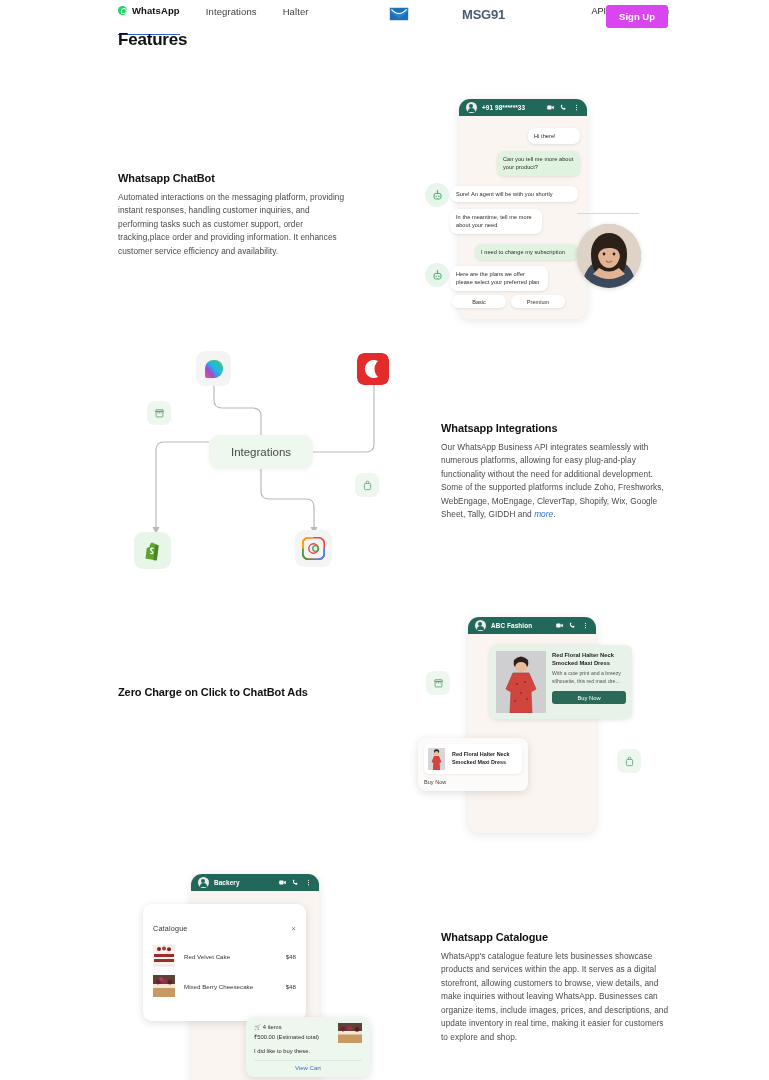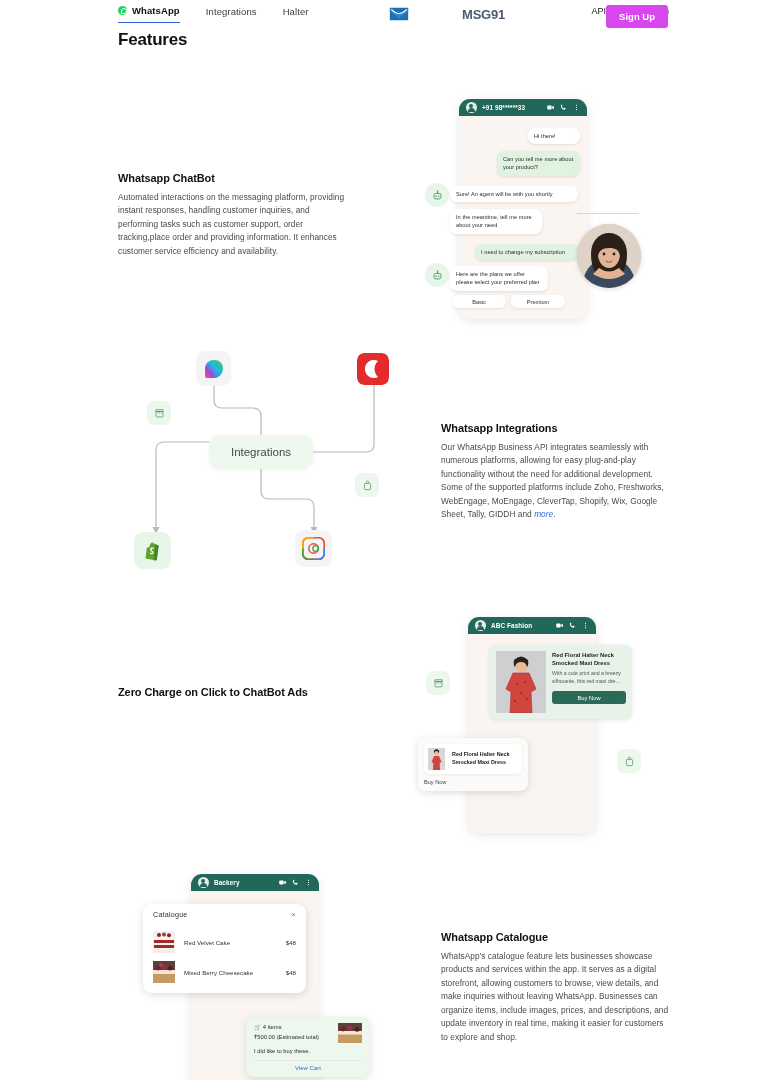--- a/index.html
+++ b/index.html
@@ -24,21 +24,21 @@
     position: absolute;
     left: 118px; top: 5px;
     display: flex;
     align-items: center;
     gap: 26px;
   }
   .nav-item {
     font-size: 9.5px;
     color: #3d3d3d;
     letter-spacing: .1px;
-    padding-bottom: 6px;
+    padding-bottom: 18px;
     white-space: nowrap;
     display: flex;
     align-items: center;
     gap: 5px;
     cursor: pointer;
   }
   .nav-item.active {
     color: #111;
     font-weight: 600;
     border-bottom: 1.6px solid #2f5fd1;
@@ -235,21 +235,21 @@
     display:flex; align-items:center; justify-content:center;
   }
   .logo-tile.green { background:#e7f6e8; }
 
   
   .cat-card {
     position:absolute;
     background:#fff;
     border-radius:9px;
     box-shadow:0 2px 9px rgba(0,0,0,.13);
-    padding:6px 10px;
+    padding:20px 10px;
   }
   .cat-hdr {
     display:flex; align-items:center; justify-content:space-between;
     margin-bottom:8px;
   }
   .cat-hdr .t { font-size:7.2px; color:#333; letter-spacing:.2px; }
   .cat-hdr .x { font-size:8px; color:#777; cursor:pointer; line-height:1; }
   .cat-row { display:flex; align-items:center; gap:9px; padding:4px 0; }
   .cat-thumb { width:22px; height:22px; border-radius:3px; flex:0 0 auto; }
   .cat-name { font-size:6.2px; color:#333; flex:1; }

